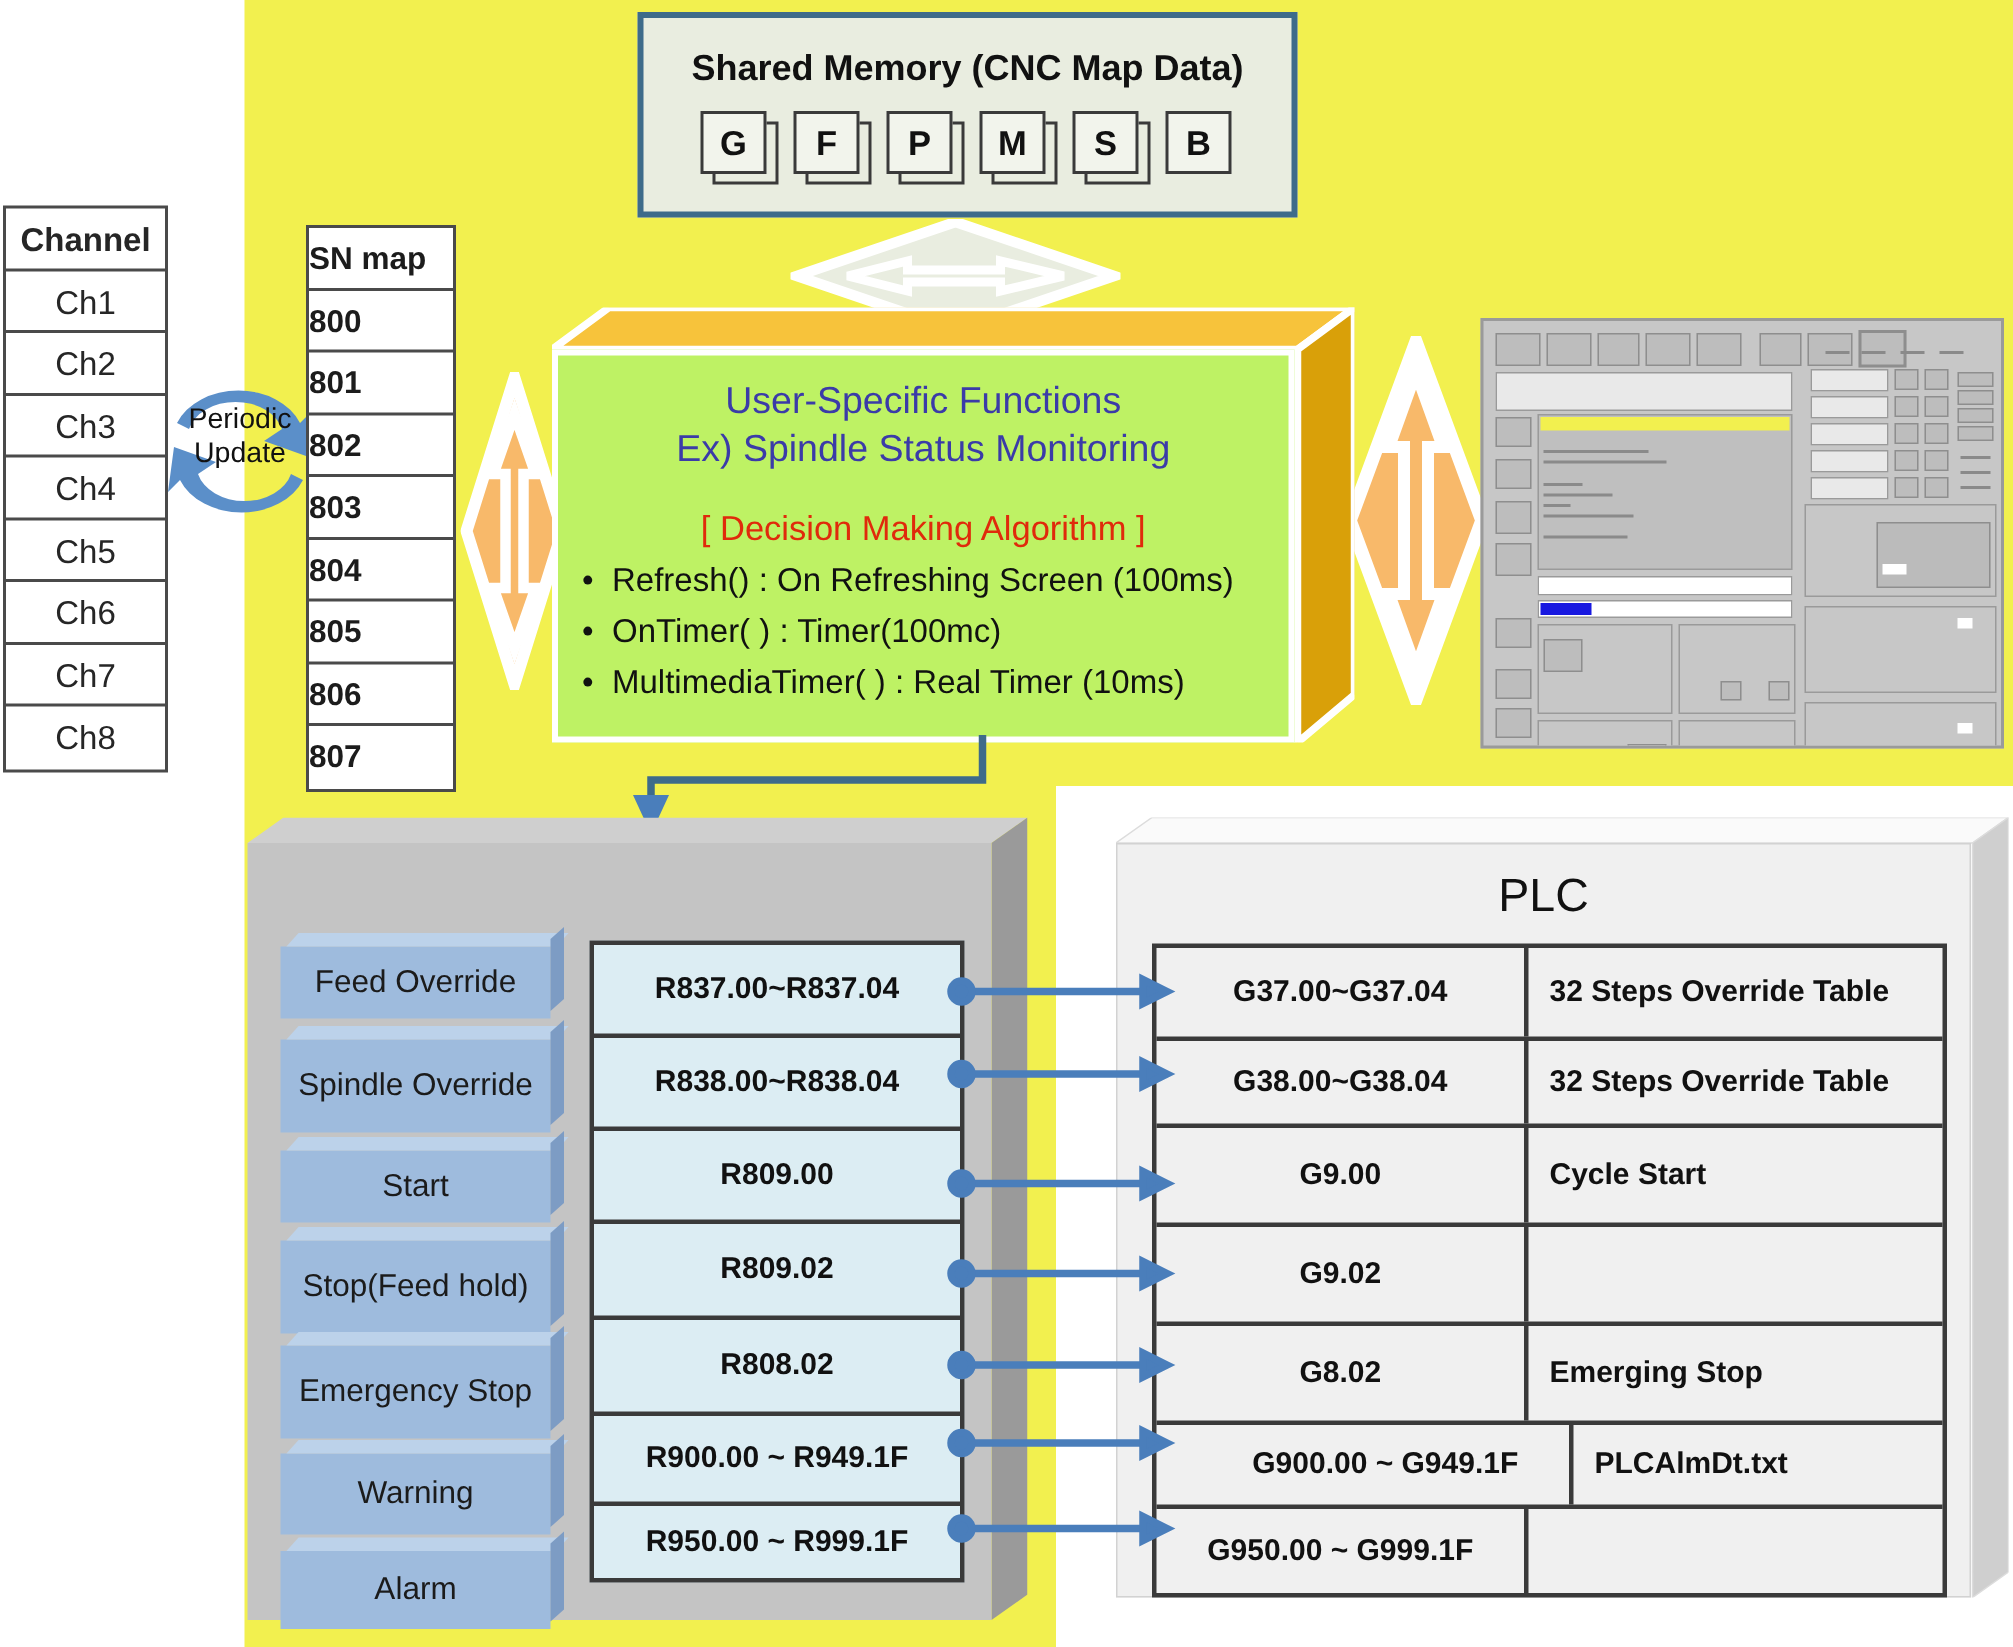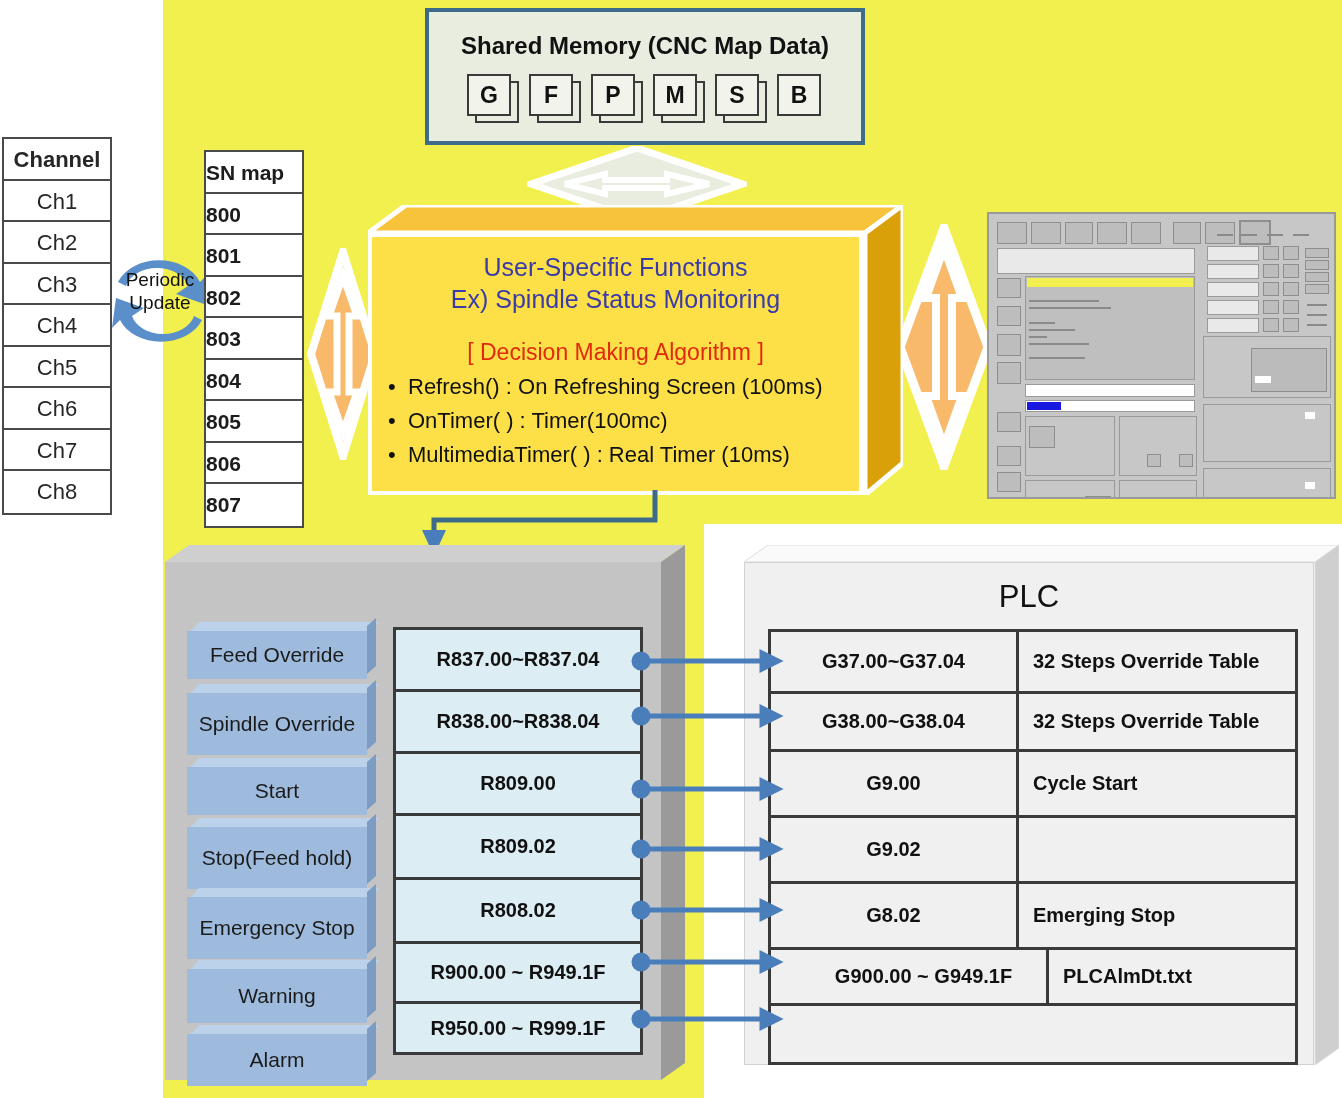--- a/index.html
+++ b/index.html
@@ -35,21 +35,21 @@
   #shared-memory .chips{display:flex;justify-content:center;gap:16px;margin-top:14px;}
   .chip{position:relative;width:46px;height:44px;}
   .chip .back{position:absolute;left:8px;top:7px;width:44px;height:42px;
        background:#E9EDE0;border:2px solid #3a3a3a;box-sizing:border-box;}
   .chip .front{position:absolute;left:0;top:0;width:44px;height:42px;background:#F2F4EC;
        border:2px solid #3a3a3a;box-sizing:border-box;text-align:center;line-height:38px;
        font-weight:bold;font-size:23px;color:#111;}
 
   
   #usf-wrap{position:absolute;left:368px;top:205px;width:535px;height:290px;}
-  #usf-face{position:absolute;left:0;top:28px;width:495px;height:262px;background:#fde047;
+  #usf-face{position:absolute;left:0;top:28px;width:495px;height:262px;background:#bef264;
        border:4px solid #ffffff;box-sizing:border-box;}
   #usf-face .t1{text-align:center;font-size:25px;color:#3B3BA8;margin-top:14px;line-height:32px;}
   #usf-face .t2{text-align:center;font-size:23px;color:#E02A0B;margin-top:24px;}
   #usf-face ul{list-style:none;margin:4px 0 0 0;padding:0 0 0 14px;}
   #usf-face li{font-size:22px;color:#111;line-height:34px;position:relative;padding-left:22px;}
   #usf-face li:before{content:"\2022";position:absolute;left:2px;top:0;color:#111;font-size:22px;}
 
   
   .dbl-arrow{position:absolute;}
   .dbl-arrow svg{display:block;}
@@ -375,20 +375,21 @@
     </div>
     <div class="prow" style="height:66px;">
       <div class="c1">G8.02</div>
       <div class="c2">Emerging Stop</div>
     </div>
     <div class="prow" style="height:56px;padding-left:30px;">
       <div class="c1">G900.00 ~ G949.1F</div>
       <div class="c2">PLCAlmDt.txt</div>
     </div>
     <div class="prow" style="height:56px;">
+      <div class="c1">G950.00 ~ G999.1F</div>
     </div>
   </div>
 </div>
 
 <svg id="connectors">
   <g stroke="#4A7EBB" stroke-width="5" fill="#4A7EBB">
     <g>
         <line x1="641" y1="661" x2="765" y2="661"></line>
         <circle cx="641" cy="661" r="7"></circle>
         <polygon points="778,661 762,653 762,669"></polygon>

